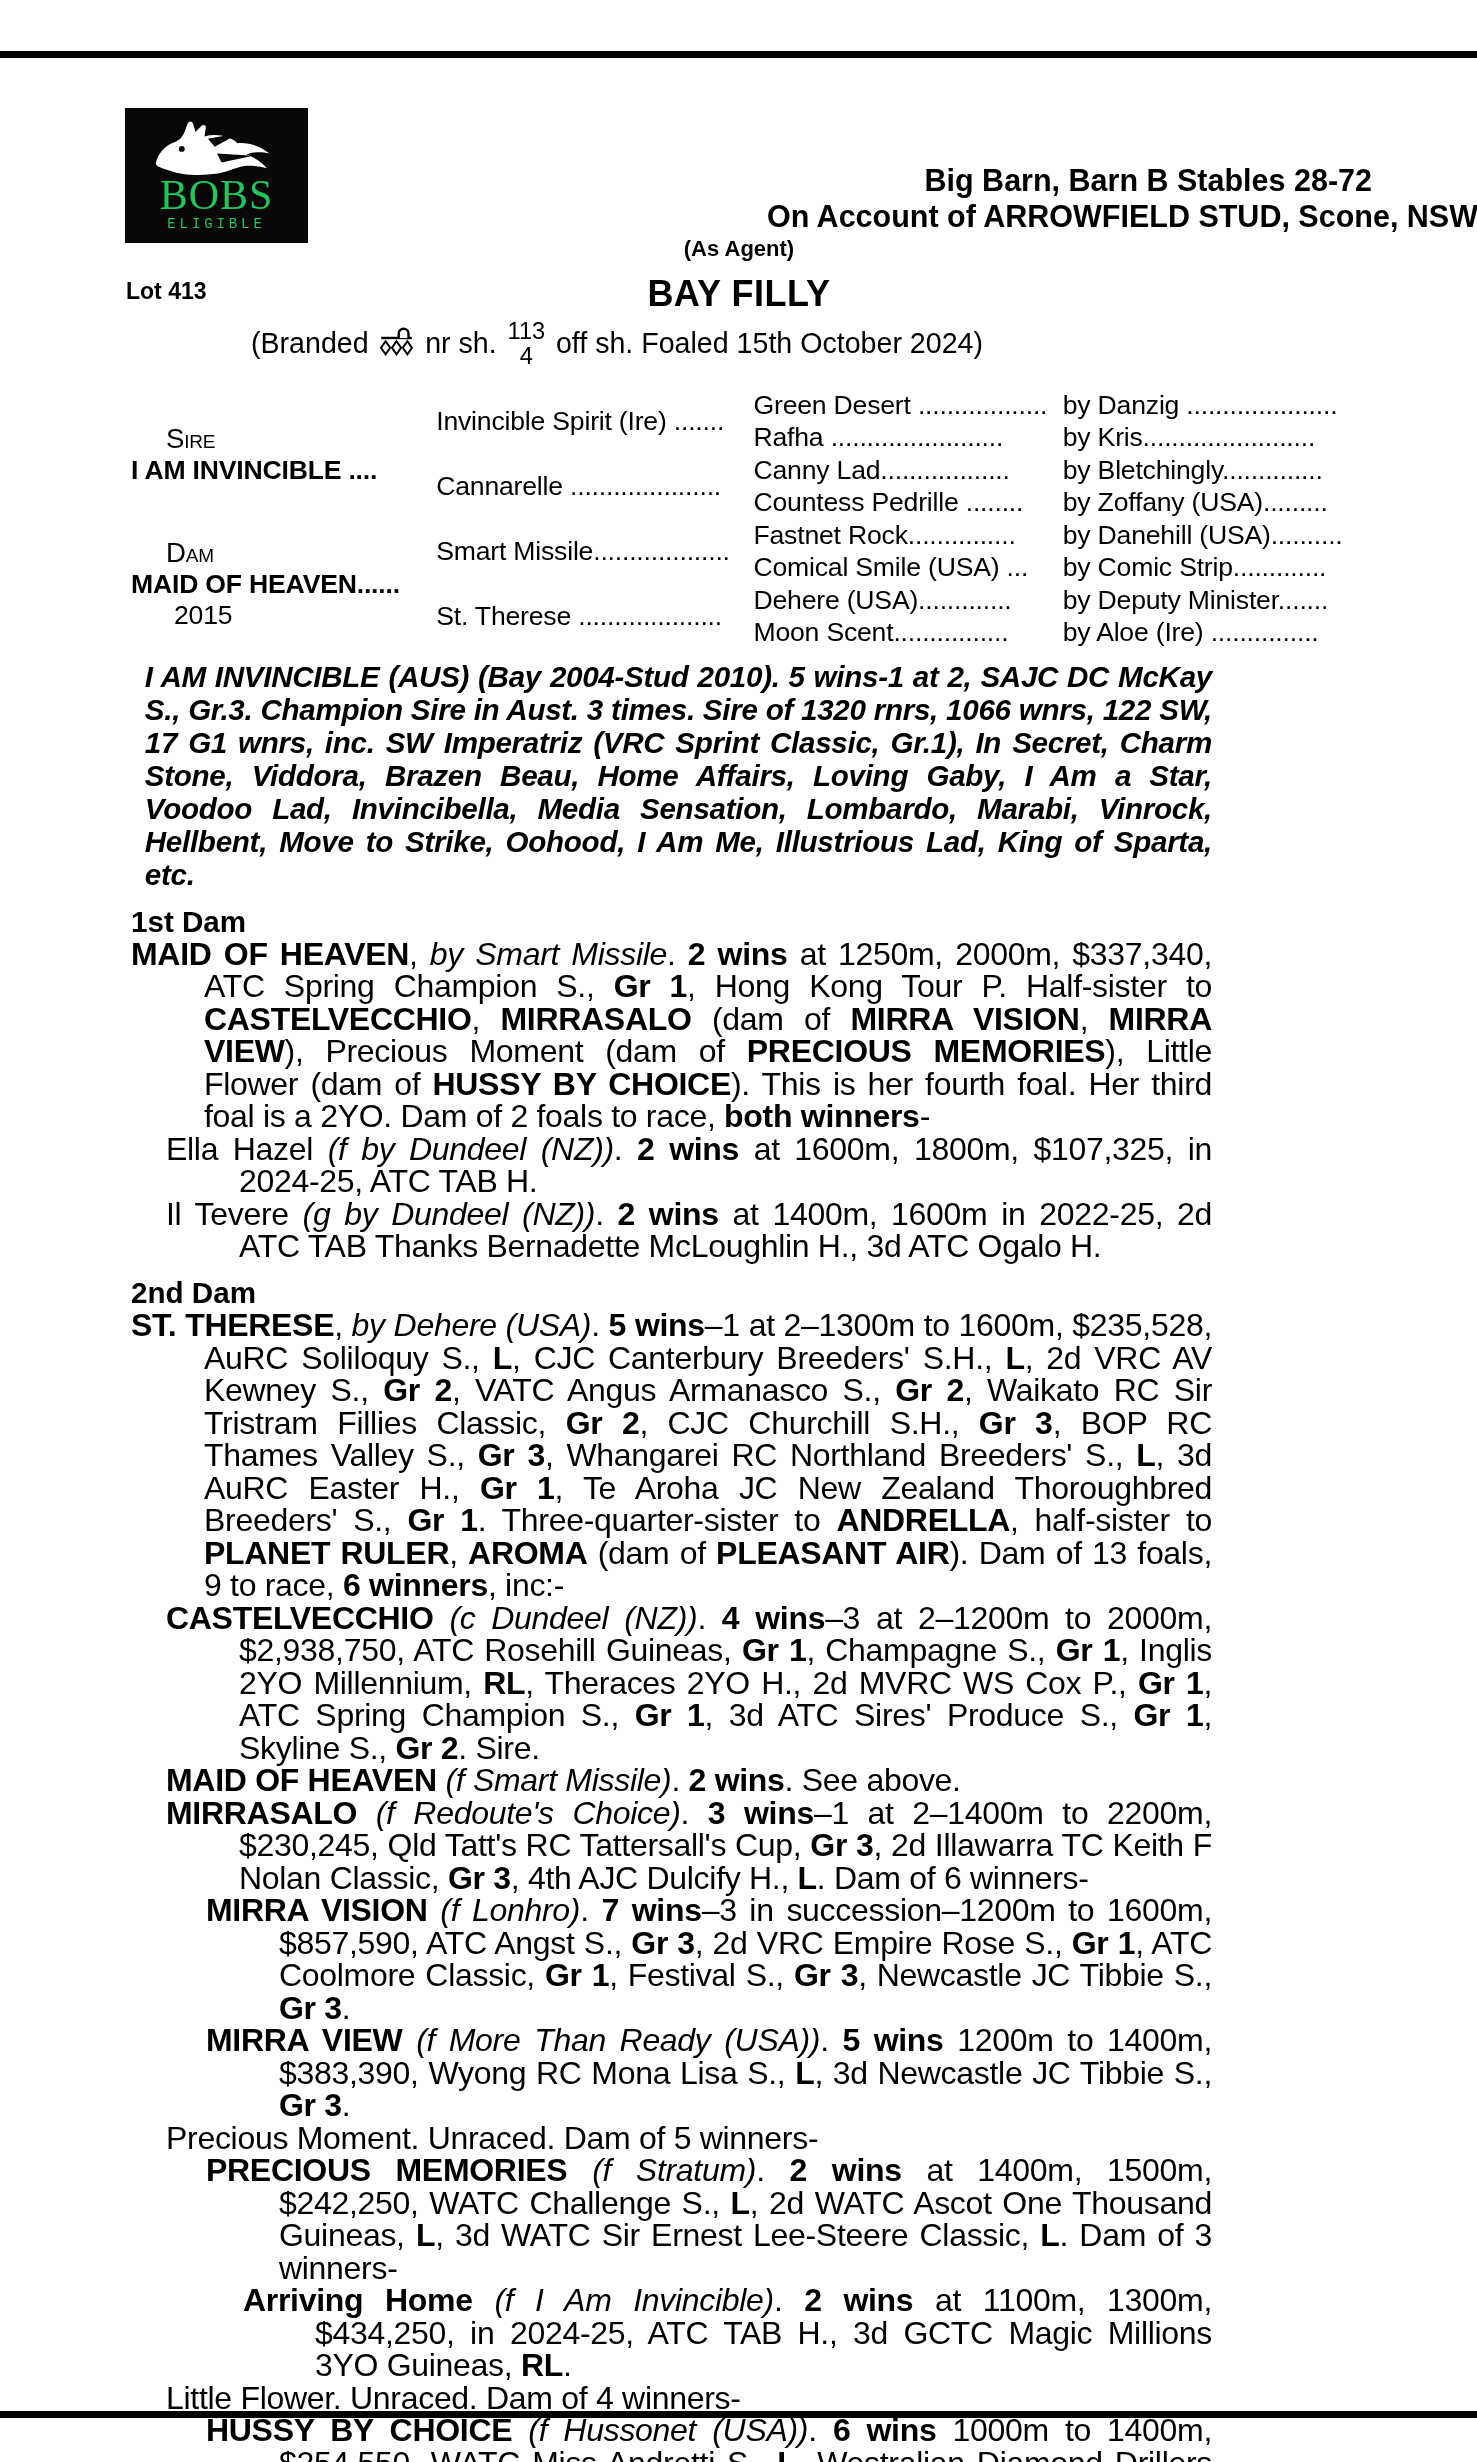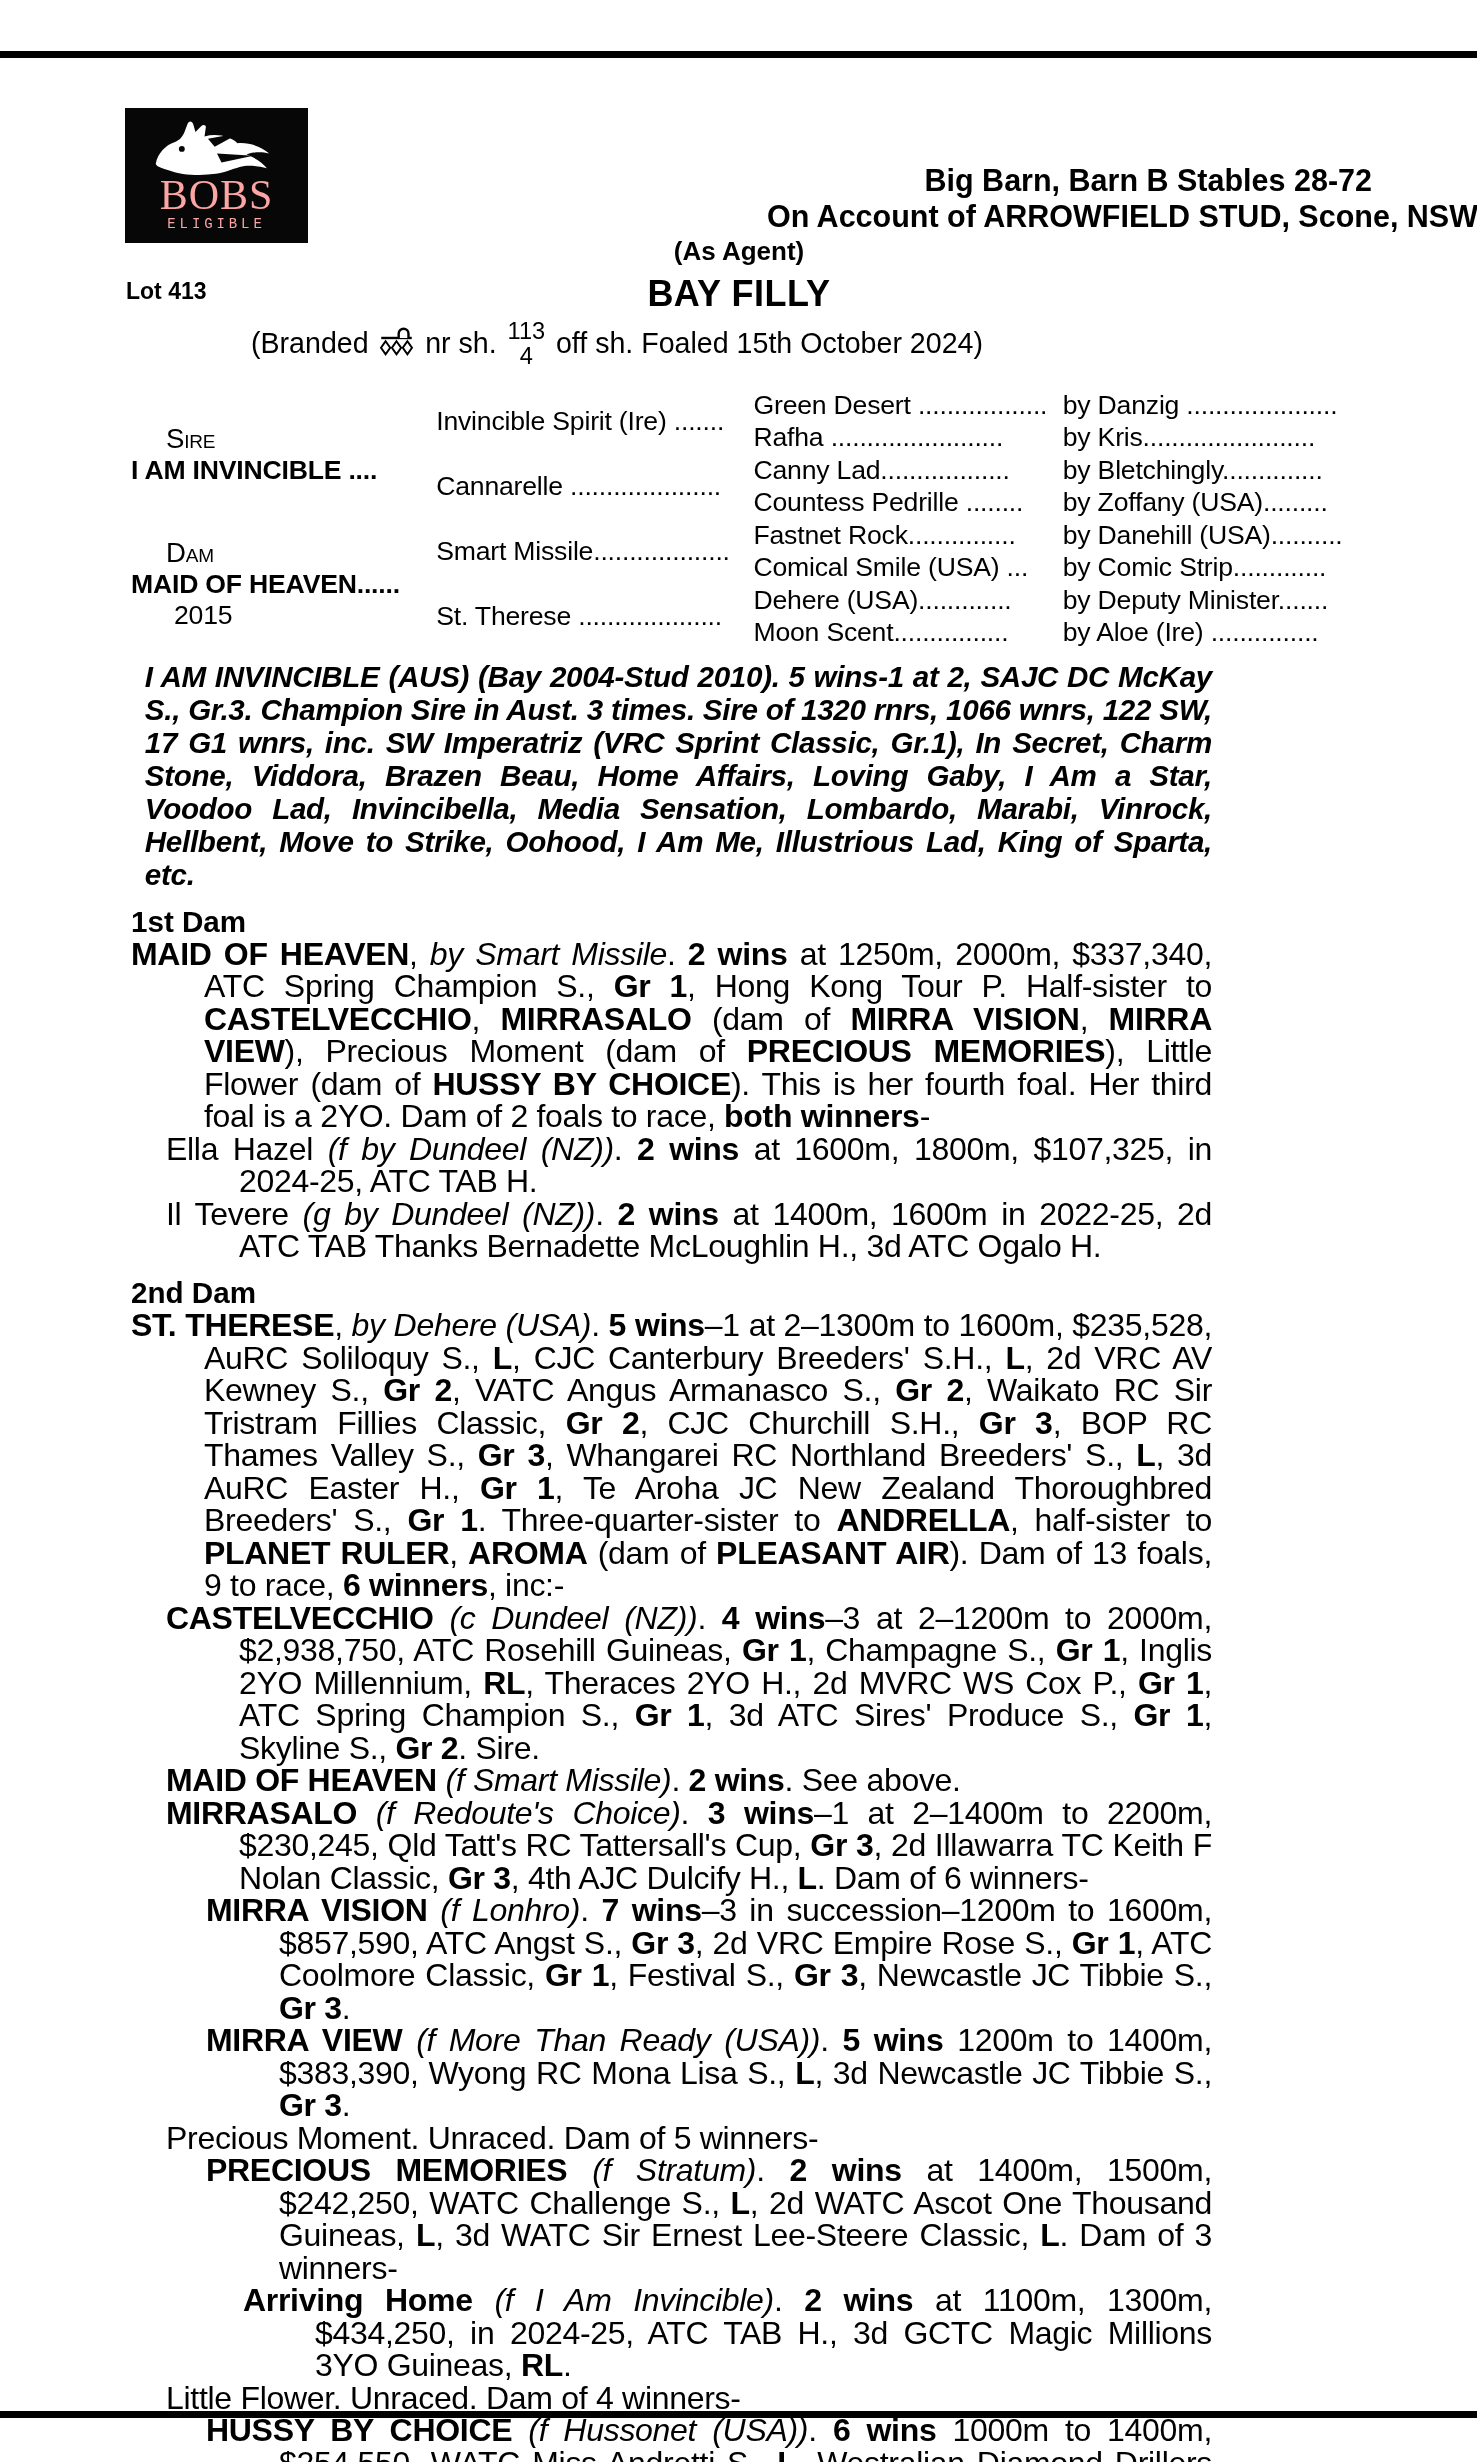--- a/index.html
+++ b/index.html
@@ -10,30 +10,30 @@
     font-family:"Liberation Sans","DejaVu Sans",sans-serif;
     overflow:hidden;
   }
   .rule{position:absolute;left:0;width:1478px;height:6.9px;background:#000;}
   .rule-top{top:51px;}
   .rule-bottom{top:2411px;}
 
   
   .logo{
     position:absolute;left:125px;top:108px;width:183px;height:135px;
-    background:#070707;color:#fca5a5;
+    background:#070707;color:#22c55e;
     display:flex;flex-direction:column;align-items:center;
   }
   .logo-horse{width:150px;height:59px;margin-top:7.9px;flex:none;}
   .logo-word{font-family:"Liberation Serif","DejaVu Serif",serif;font-size:42px;line-height:41px;letter-spacing:1px;}
   .logo-sub{font-family:Liberation Mono, monospace;font-size:14px;line-height:17.7px;letter-spacing:3.9px;}
 
   .hdr-stable{position:absolute;top:163px;right:106px;font-weight:bold;font-size:30.5px;white-space:nowrap;}
   .hdr-account{position:absolute;top:199px;left:0;width:1478px;text-align:right;font-weight:bold;font-size:30.5px;}
-  .hdr-agent{position:absolute;top:236px;left:0;width:1478px;text-align:center;font-weight:bold;font-size:26px;}
+  .hdr-agent{position:absolute;top:236px;left:0;width:1478px;text-align:center;font-weight:bold;font-size:22px;}
   .lot{position:absolute;left:126px;top:278px;font-weight:bold;font-size:23px;}
   .title{position:absolute;top:273px;left:0;width:1478px;text-align:center;font-weight:bold;font-size:36px;letter-spacing:0.5px;}
   .branded-row{
     position:absolute;top:311px;left:0;width:1234px;height:65px;
     display:flex;justify-content:center;align-items:center;gap:10.8px;
     font-size:28.6px;
   }
   .brand-glyph{width:35px;height:30.5px;margin-top:-3.9px;flex:none;}
   .brand-frac{display:flex;flex-direction:column;align-items:center;font-size:23.6px;line-height:24.6px;}
 

